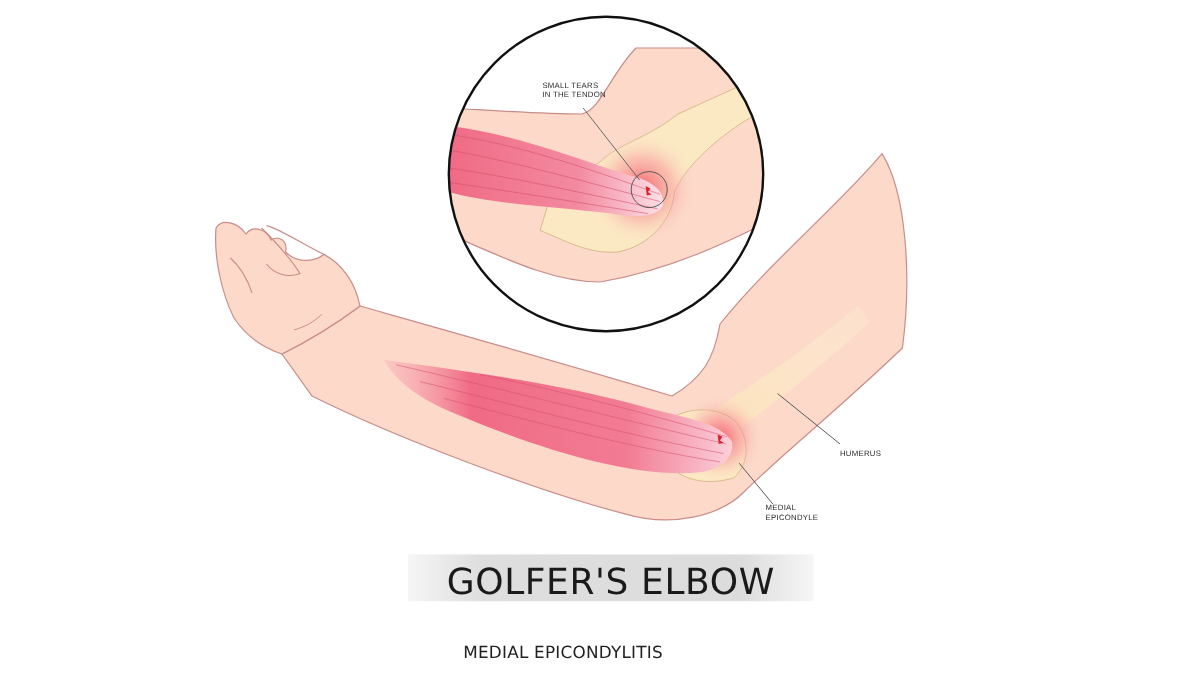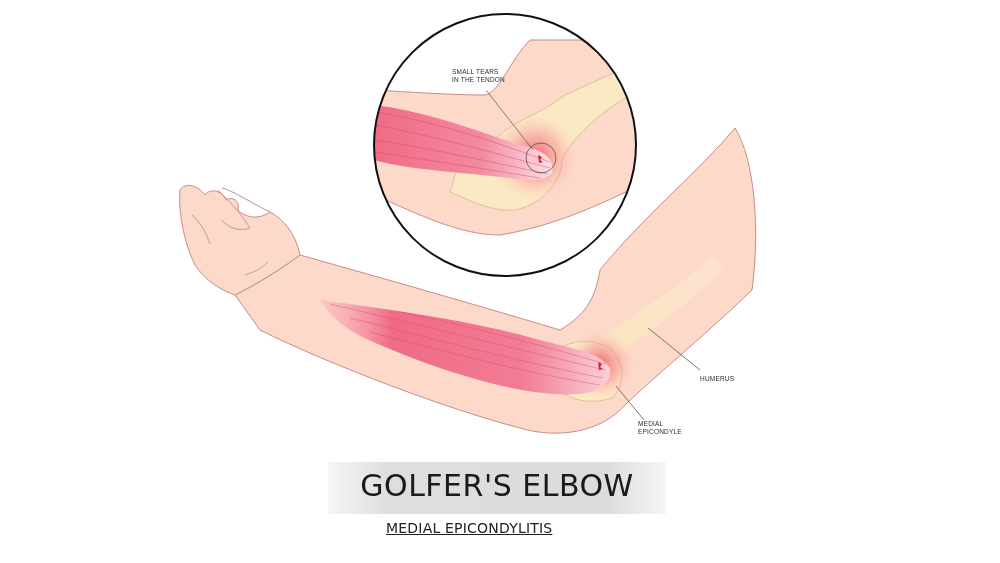--- a/index.html
+++ b/index.html
@@ -1,24 +1,24 @@
 <!DOCTYPE html>
 <html><head>
   <meta charset="utf-8">
   <style>
     html, body { margin: 0; padding: 0; background: #ffffff; }
     body { width: 1000px; height: 563px; position: relative; overflow: hidden; font-family: "Liberation Sans", sans-serif; }
     #illustration { position: absolute; left: 0; top: 0; width: 1000px; height: 563px; }
     .label-small { position: absolute; font-family: "Liberation Sans", sans-serif; font-size: 6.5px; color: #2b2b2b; line-height: 8px; letter-spacing: 0.2px; }
     .title-band {
-      position: absolute; left: 328px; top: 462px; width: 338px; height: 52px;
+      position: absolute; left: 340px; top: 462px; width: 338px; height: 39px;
       background: linear-gradient(to right, #f6f6f6 0%, #dedede 18%, #dcdcdc 82%, #f6f6f6 100%);
     }
     .title-text { position: absolute; left: 0; top: 0; width: 100%; text-align: center; line-height: 48px; font-size: 30px; color: #1a1a1a; font-family: "DejaVu Sans", sans-serif; letter-spacing: 0.5px; }
-    .subtitle { position: absolute; left: 386px; top: 520px; font-size: 14px; color: #222; font-family: "DejaVu Sans", sans-serif; letter-spacing: 0.2px; text-decoration: underline; }
+    .subtitle { position: absolute; left: 386px; top: 536px; font-size: 14px; color: #222; font-family: "DejaVu Sans", sans-serif; letter-spacing: 0.2px; }
   </style>
 </head>
 <body>
 
 <svg id="illustration" viewBox="0 0 1000 563" xmlns="http://www.w3.org/2000/svg">
   <defs>
     <radialGradient id="inflam" cx="50%" cy="50%" r="50%">
       <stop offset="0%" stop-color="#f4485e" stop-opacity="0.85"></stop>
       <stop offset="55%" stop-color="#f78a96" stop-opacity="0.45"></stop>
       <stop offset="100%" stop-color="#fcd9c8" stop-opacity="0"></stop>

